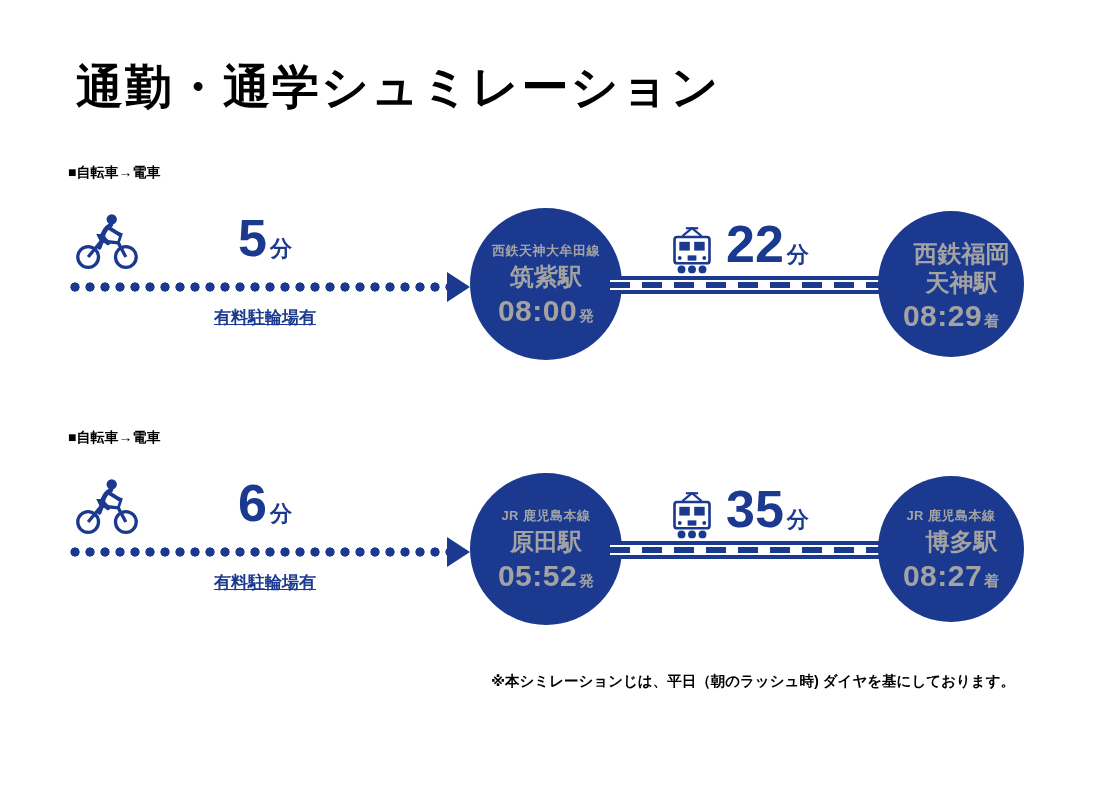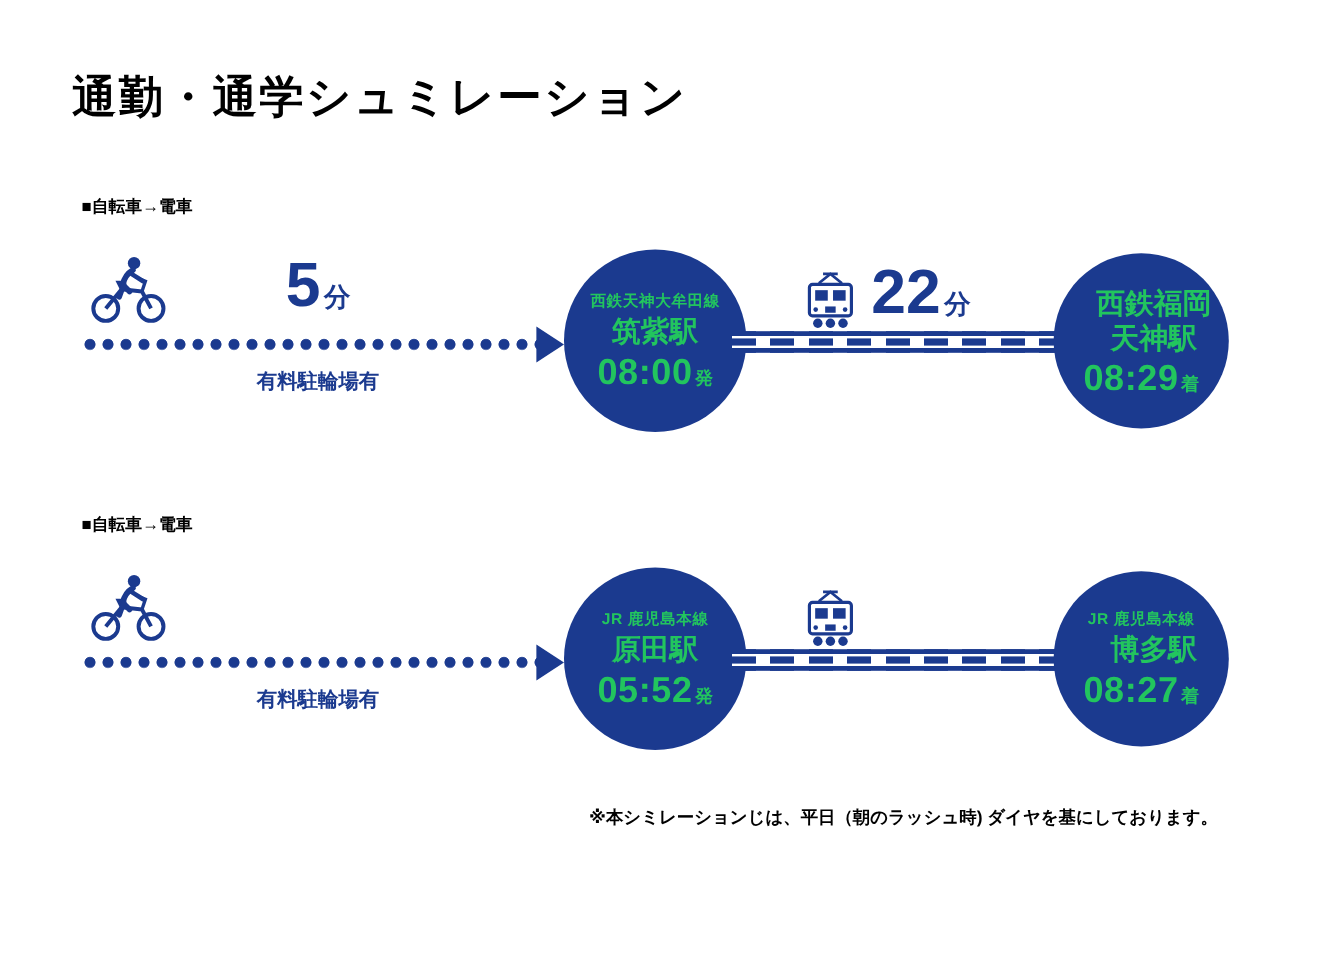--- a/index.html
+++ b/index.html
@@ -6,22 +6,22 @@
   html, body { background: #fff; }
   body {
     width: 1101px; height: 800px;
     position: relative; overflow: hidden;
     font-family: "Liberation Sans", "DejaVu Sans", sans-serif;
     color: var(--text, #000);
   }
   .canvas { position: absolute; inset: 0; background: var(--bg, #fff); }
 
   .title {
-    position: absolute; left: 60px; top: 56px;
-    font-size: 37px; font-weight: 900; letter-spacing: 2px; color: var(--text, #000);
+    position: absolute; left: 76px; top: 56px;
+    font-size: 47px; font-weight: 900; letter-spacing: 2px; color: var(--text, #000);
   }
 
   .row { position: absolute; left: 0; width: 1101px; height: 275px; }
   .row.r1 { top: 160px; }
   .row.r2 { top: 425px; }
 
   .section-label {
     position: absolute; left: 68px; top: 4px;
     font-size: 14px; font-weight: 700; color: var(--text, #000);
   }
@@ -42,21 +42,21 @@
     background-size: 15px 12px; background-repeat: repeat-x;
   }
   .arrow {
     position: absolute; left: 447px; top: 112px; width: 0; height: 0;
     border-left: 23px solid var(--primary);
     border-top: 15px solid transparent; border-bottom: 15px solid transparent;
   }
 
   .bike-note {
     position: absolute; left: 175px; top: 146px; width: 180px; text-align: center;
-    font-size: 17px; font-weight: 700; color: var(--primary);
+    font-size: 17px; font-weight: 700; color: var(--primary); text-decoration: underline;
   }
 
   .track {
     position: absolute; left: 610px; top: 116px; width: 280px; height: 18px;
     background:
       linear-gradient(var(--primary), var(--primary)) left top / 100% 4px no-repeat,
       linear-gradient(var(--primary), var(--primary)) left bottom / 100% 4px no-repeat,
       linear-gradient(#fff, #fff) left 0px top 4px / 100% 2px no-repeat,
       linear-gradient(#fff, #fff) left 0px bottom 4px / 100% 2px no-repeat,
       repeating-linear-gradient(90deg, var(--primary) 0 20px, #fff 20px 32px);
@@ -65,21 +65,21 @@
   .train-icon { position: absolute; left: 664px; top: 64px; width: 56px; height: 54px; color: var(--primary); }
 
   .train-min {
     position: absolute; left: 726px; top: 58px; color: var(--primary);
     font-weight: 800; line-height: 1; white-space: nowrap;
   }
   .train-min .num { font-size: 52px; }
   .train-min .unit { font-size: 22px; margin-left: 3px; }
 
   .circle {
-    position: absolute; border-radius: 50%; background: var(--primary); color: #22c55e;
+    position: absolute; border-radius: 50%; background: var(--primary); color: #a3a3a3;
     display: flex; flex-direction: column; align-items: center; justify-content: center;
     text-align: center;
   }
   .circle.dep { left: 470px; top: 48px; width: 152px; height: 152px; }
   .circle.arr { left: 878px; top: 51px; width: 146px; height: 146px; }
   .circle .line { font-size: 13px; font-weight: 600; letter-spacing: 0.5px; }
   .circle .line:empty { display: none; }
   .circle .station { font-size: 24px; font-weight: 800; line-height: 1.2; margin-top: 3px; }
   .circle .station span { display: block; margin-left: 21px; }
   .circle .station span:empty { display: none; }
@@ -177,20 +177,23 @@
         <path d="M15 48 L29 31 L47 33 L55 48" fill="none" stroke="currentColor" stroke-width="3.5" stroke-linejoin="round"></path>
         <path d="M29 31 L26 25 L33 25" fill="none" stroke="currentColor" stroke-width="3"></path>
         <path d="M47 33 L50 24 L45 22" fill="none" stroke="currentColor" stroke-width="3"></path>
         <circle cx="40" cy="8" r="5.5" fill="currentColor"></circle>
         <path d="M39 14 C34 17 31 22 30 27 L36 33" fill="none" stroke="currentColor" stroke-width="5" stroke-linecap="round"></path>
         <path d="M37 17 L48 24" stroke="currentColor" stroke-width="4" stroke-linecap="round"></path>
         <path d="M31 27 L27 38" stroke="currentColor" stroke-width="4.5" stroke-linecap="round"></path>
       </svg>
     </div>
 
+    <div class="bike-min">
+      <span class="num">6</span><span class="unit">分</span>
+    </div>
 
     <div class="dots"></div>
     <div class="arrow"></div>
 
     <div class="bike-note">有料駐輪場有</div>
 
     <div class="circle dep">
       <div class="line">JR 鹿児島本線</div>
       <div class="station">原田駅</div>
       <div class="time-row">
@@ -209,20 +212,23 @@
         <rect x="34.5" y="19.5" width="12" height="10" fill="currentColor"></rect>
         <circle cx="18" cy="38" r="2.2" fill="currentColor"></circle>
         <circle cx="46" cy="38" r="2.2" fill="currentColor"></circle>
         <rect x="27" y="35" width="10" height="6" fill="currentColor"></rect>
         <circle cx="20" cy="51" r="4.5" fill="currentColor"></circle>
         <circle cx="32" cy="51" r="4.5" fill="currentColor"></circle>
         <circle cx="44" cy="51" r="4.5" fill="currentColor"></circle>
       </svg>
     </div>
 
+    <div class="train-min">
+      <span class="num">35</span><span class="unit">分</span>
+    </div>
 
     <div class="circle arr">
       <div class="line">JR 鹿児島本線</div>
       <div class="station">
         <span>博多駅</span>
 
       </div>
       <div class="time-row">
         <span class="time">08:27</span><span class="suffix">着</span>
       </div>

